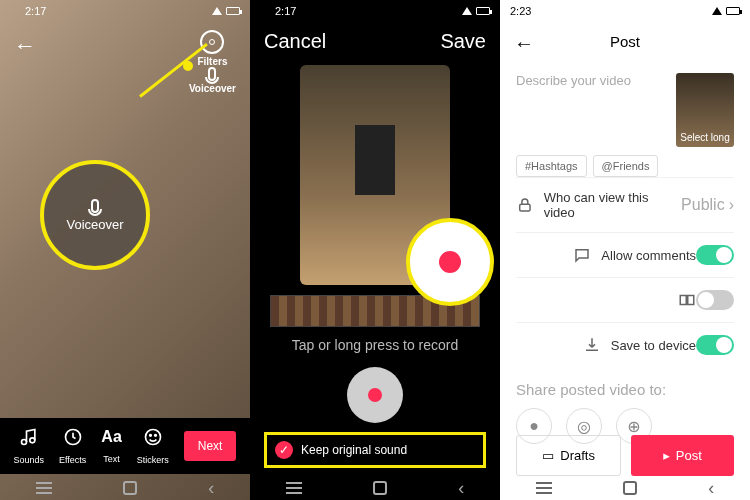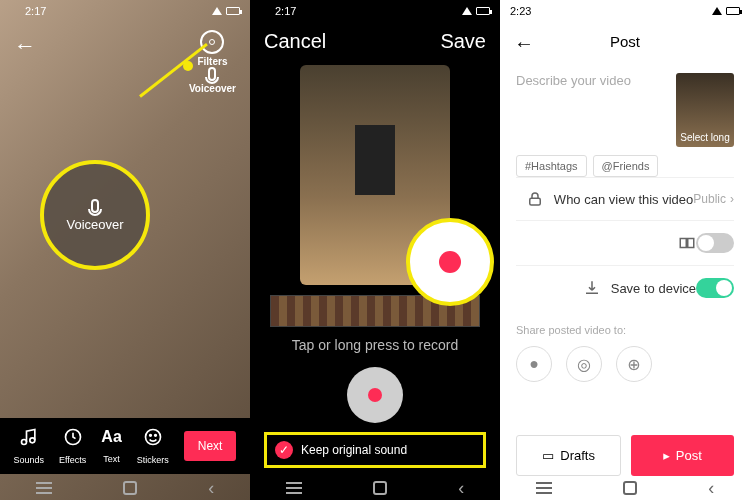--- a/index.html
+++ b/index.html
@@ -63,35 +63,35 @@
   .opt-row { display:flex; align-items:center; justify-content:flex-end; padding:12px 0; font-size:13px; color:#333; border-top:1px solid #f0f0f0; }
   .opt-row:first-of-type { border-top:none; margin-top:14px; }
   .opt-left { display:flex; align-items:center; gap:10px; }
   .opt-left svg,.opt-left .ic { width:18px; height:18px; color:#666; }
   .toggle { width:38px; height:20px; border-radius:10px; position:relative; }
   .toggle.on { background:#34d39b; }
   .toggle.off { background:#ccc; }
   .toggle::after { content:''; position:absolute; width:16px; height:16px; background:#fff; border-radius:50%; top:2px; }
   .toggle.on::after { right:2px; }
   .toggle.off::after { left:2px; }
-  .share-label { font-size:11px; color:#aaa; margin-top:14px; }
+  .share-label { font-size:15px; color:#aaa; margin-top:14px; }
   .share-icons { display:flex; gap:14px; margin-top:10px; }
   .sh { width:36px; height:36px; border-radius:50%; border:1px solid #ddd; display:flex; align-items:center; justify-content:center; color:#888; font-size:16px; }
   .p3-bottom { position:absolute; bottom:24px; left:16px; right:16px; display:flex; gap:10px; }
   .draft-btn { flex:1; border:1px solid #ddd; border-radius:3px; padding:12px 0; text-align:center; font-size:13px; display:flex; align-items:center; justify-content:center; gap:6px; }
   .post-btn { flex:1; background:#FE2C55; color:#fff; border-radius:3px; padding:12px 0; text-align:center; font-size:13px; display:flex; align-items:center; justify-content:center; gap:6px; }
 
   .navbar { position:absolute; bottom:0; left:0; right:0; height:24px; display:flex; align-items:center; justify-content:space-around; }
   .navbar.dark { color:#aaa; }
   .navbar.light { color:#666; }
   .navline { width:16px; height:2px; background:currentColor; display:block; }
   .navlines { display:flex; flex-direction:column; gap:3px; }
   .navbox { width:14px; height:14px; border:2px solid currentColor; border-radius:3px; }
   .navback { font-size:18px; }
-  .pub { font-size:12px; color:#aaa; display:flex; align-items:center; gap:4px; }
+  .pub { font-size:16px; color:#aaa; display:flex; align-items:center; gap:4px; }
 </style>
 </head>
 <body>
 
 <div class="container">
 
   <div class="phone phone1">
     <div class="status light">
       <span>2:17</span>
       <div class="icons">
@@ -238,20 +238,29 @@
             <span>Who can view this video</span>
           </div>
         <span class="pub">
             <span>Public</span>
             <span>›</span>
           </span>
       </div>
       <div class="opt-row">
         <div class="opt-left">
             <svg viewBox="0 0 24 24" fill="none" stroke="currentColor" stroke-width="2">
+              <path d="M4 5h16v11H8l-4 4z"></path>
+            </svg>
+            <span>Allow comments</span>
+          </div>
+        <div class="toggle on"></div>
+      </div>
+      <div class="opt-row">
+        <div class="opt-left">
+            <svg viewBox="0 0 24 24" fill="none" stroke="currentColor" stroke-width="2">
               <rect x="3" y="6" width="8" height="12"></rect>
               <rect x="13" y="6" width="8" height="12"></rect>
             </svg>
           </div>
         <div class="toggle off"></div>
       </div>
       <div class="opt-row">
         <div class="opt-left">
             <svg viewBox="0 0 24 24" fill="none" stroke="currentColor" stroke-width="2">
               <path d="M12 3v12m0 0l-4-4m4 4l4-4M4 19h16"></path>

